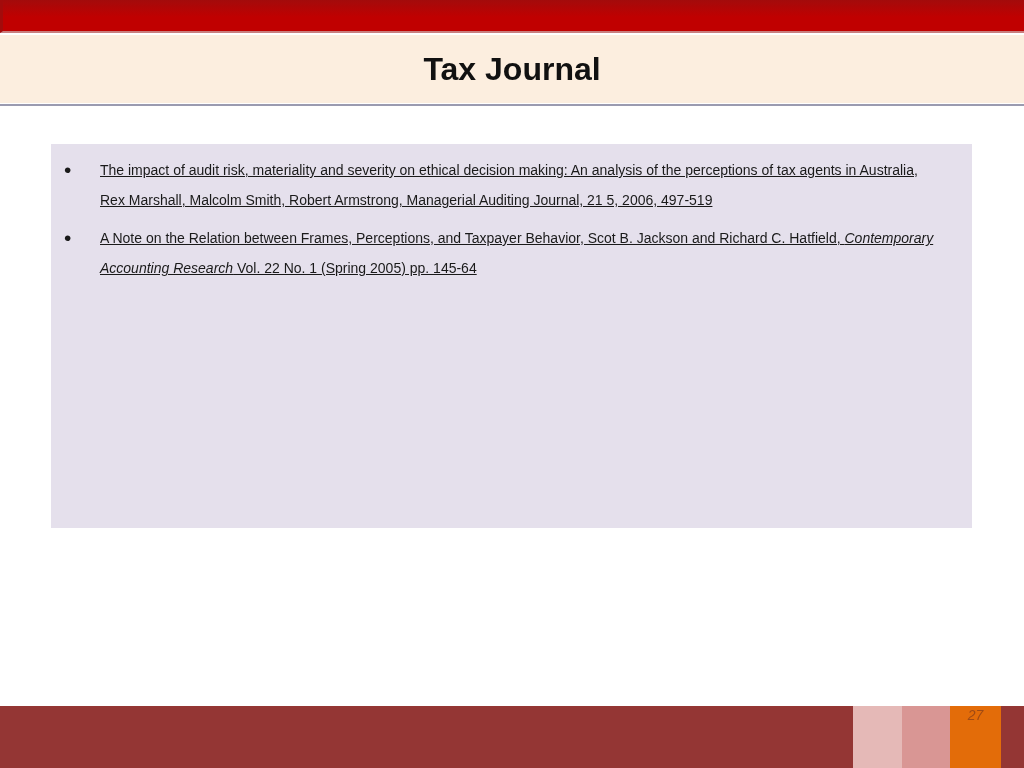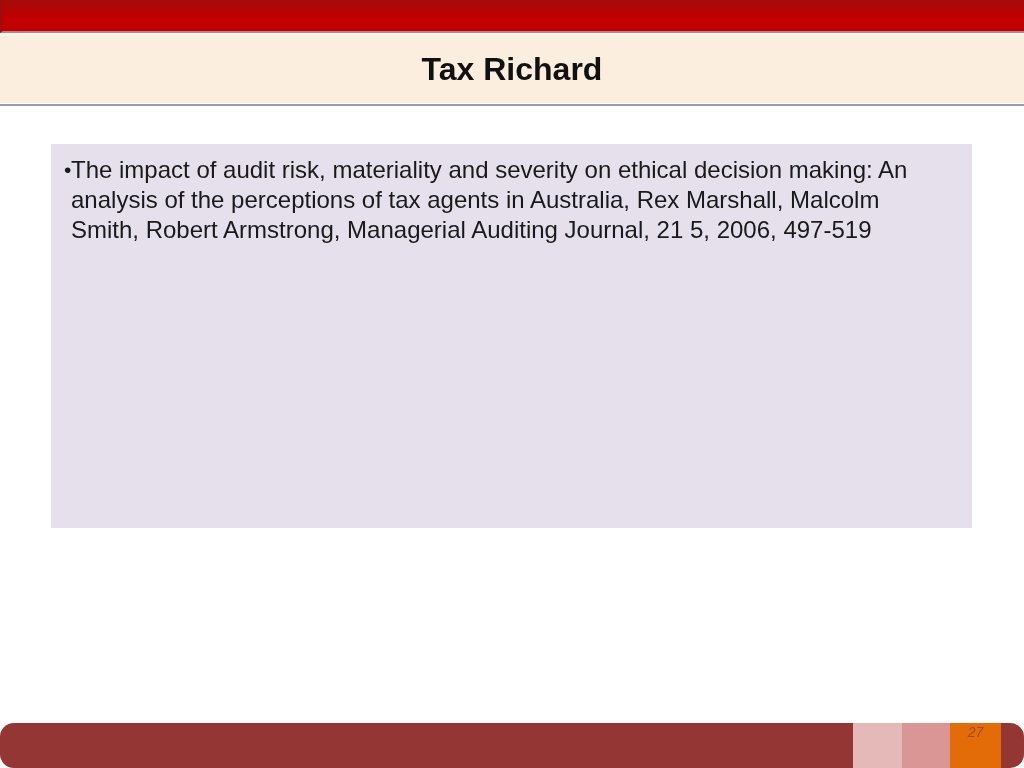--- a/index.html
+++ b/index.html
@@ -55,43 +55,43 @@
     background: var(--content_box_bg);
     box-sizing: border-box;
   }
   .content-box ul {
     list-style: none;
     margin: 0;
     padding: 11px 28px 0 0;
   }
   .content-box li {
     position: relative;
-    padding-left: 20px;
+    padding-left: 49px;
     margin-bottom: 8px;
-    font-size: 24px;
+    font-size: 14px;
     line-height: 30px;
     color: var(--text);
+    text-decoration: underline;
   }
   .content-box li::before {
     content: "\2022";
     position: absolute;
     left: 13px; top: 0;
     font-size: 21px;
     line-height: 30px;
     color: var(--text);
   }
   .content-box li .it { font-style: italic; }
 
   
   .bottom-bar {
     position: absolute;
     left: 0; bottom: 0; right: 0;
-    height: 45px;
+    height: 62px;
     background: var(--bottom_bar);
-    border-radius: 14px;
   }
   .block {
     position: absolute;
     top: 0; bottom: 0;
   }
   .block.pink   { left: 853px; width: 49px; background: var(--block_pink); }
   .block.rose   { left: 902px; width: 48px; background: var(--block_rose); }
   .block.orange { left: 950px; width: 51px; background: var(--block_orange); overflow: hidden; text-align: center; }
   .page-num {
     display: inline-block;
@@ -102,26 +102,27 @@
   }
 </style>
 </head>
 <body>
 
 <div class="slide">
 
   <div class="top-bar"></div>
 
   <div class="title-band">
-    <h1>Tax Richard</h1>
+    <h1>Tax Journal</h1>
   </div>
 
   <div class="content-box">
     <ul id="bullet-list">
         <li><span>The impact of audit risk, materiality and severity on ethical decision making: An analysis of the perceptions of tax agents in Australia, Rex Marshall, Malcolm Smith, Robert Armstrong, Managerial Auditing  Journal, 21 5, 2006, 497-519</span></li>
+        <li><span>A Note on the Relation between Frames, Perceptions, and Taxpayer Behavior, Scot B. Jackson and Richard C. Hatfield, </span><span class="it">Contemporary Accounting Research</span><span> Vol. 22 No. 1 (Spring 2005) pp. 145-64</span></li>
       </ul>
   </div>
 
   <div class="bottom-bar">
     <div class="block pink"></div>
     <div class="block rose"></div>
     <div class="block orange">
       <span class="page-num">27</span>
     </div>
   </div>

